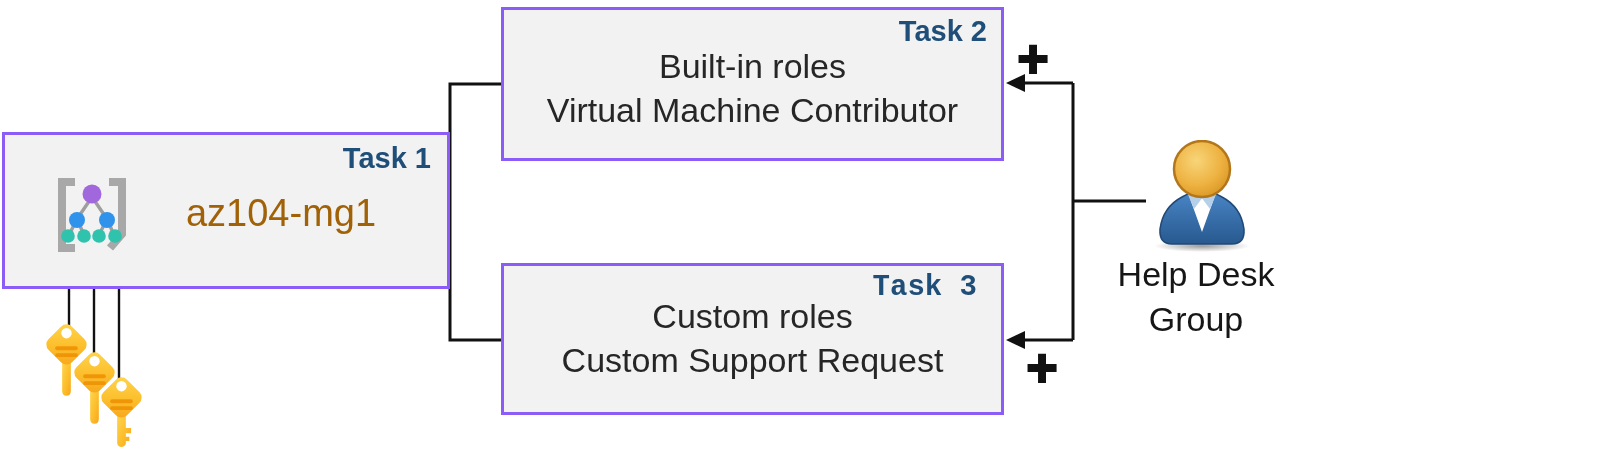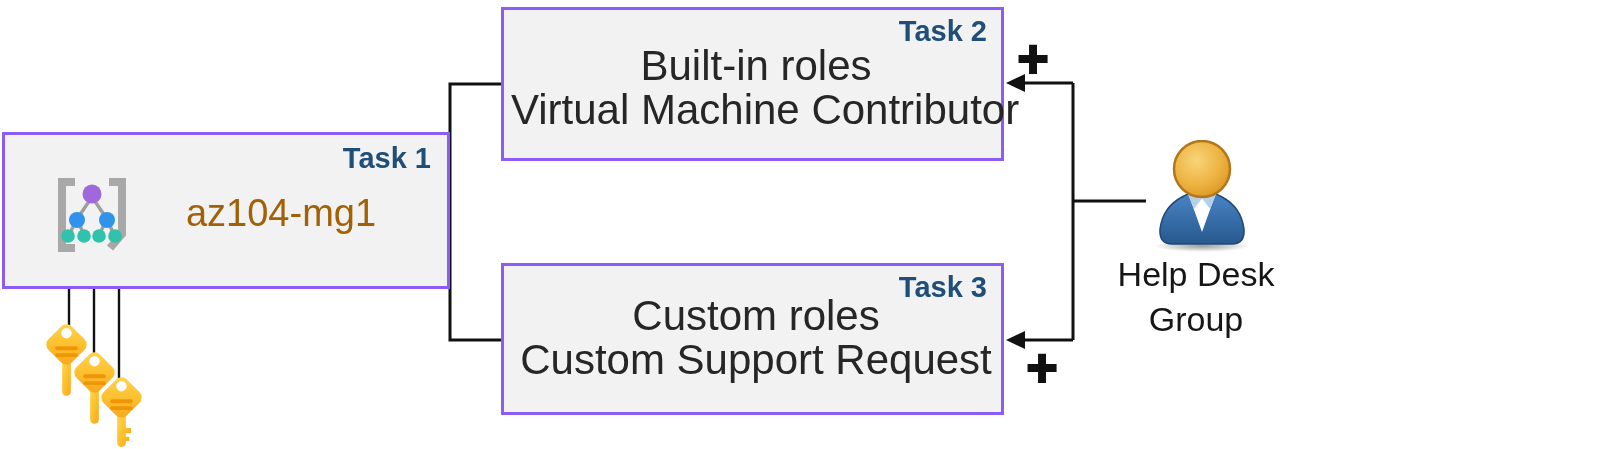--- a/index.html
+++ b/index.html
@@ -10,21 +10,21 @@
   .box{
     position:absolute;background:#F2F2F2;border:3px solid #8b5cf6;
     box-sizing:border-box;
   }
   .task-label{
     position:absolute;color:#1F4E79;font-weight:bold;font-size:29px;
     white-space:nowrap;line-height:1.1;
   }
   .body-lines{
     position:absolute;left:0;right:0;text-align:center;color:#262626;
-    font-size:42px;line-height:44px;white-space:nowrap;padding-left:7px;
+    font-size:34px;line-height:44px;white-space:nowrap;
   }
   .mg-name{
     position:absolute;left:130px;right:20px;top:54px;text-align:center;
     color:#a16207;font-size:38px;line-height:48px;white-space:nowrap;
   }
   .overlay{position:absolute;left:0;top:0;width:1606px;height:449px;}
   .icon-svg{position:absolute;}
   .plus{
     position:absolute;color:#111111;font-size:54px;font-weight:bold;
     line-height:1;transform:translate(-50%,-50%);
@@ -90,21 +90,21 @@
 
   <div class="box" style="left:501px;top:7px;width:503px;height:154px;">
     <div class="task-label" style="top:6px;right:14px;">Task 2</div>
     <div class="body-lines" style="top:34px;">
       <div>Built-in roles</div>
       <div>Virtual Machine Contributor</div>
     </div>
   </div>
 
   <div class="box" style="left:501px;top:263px;width:503px;height:152px;">
-    <div class="task-label" style="top:6px;right:14px;">Task 3</div>
+    <div class="task-label" style="top:6px;right:24px;font-family:Liberation Mono, monospace;">Task 3</div>
     <div class="body-lines" style="top:28px;">
       <div>Custom roles</div>
       <div>Custom Support Request</div>
     </div>
   </div>
 
   <div class="plus" style="left:1033px;top:58px;">+</div>
   <div class="plus" style="left:1042px;top:367px;">+</div>
 
   <svg class="icon-svg" style="left:30px;top:315px;" width="130" height="134" viewBox="0 0 130 134" fill="none">

